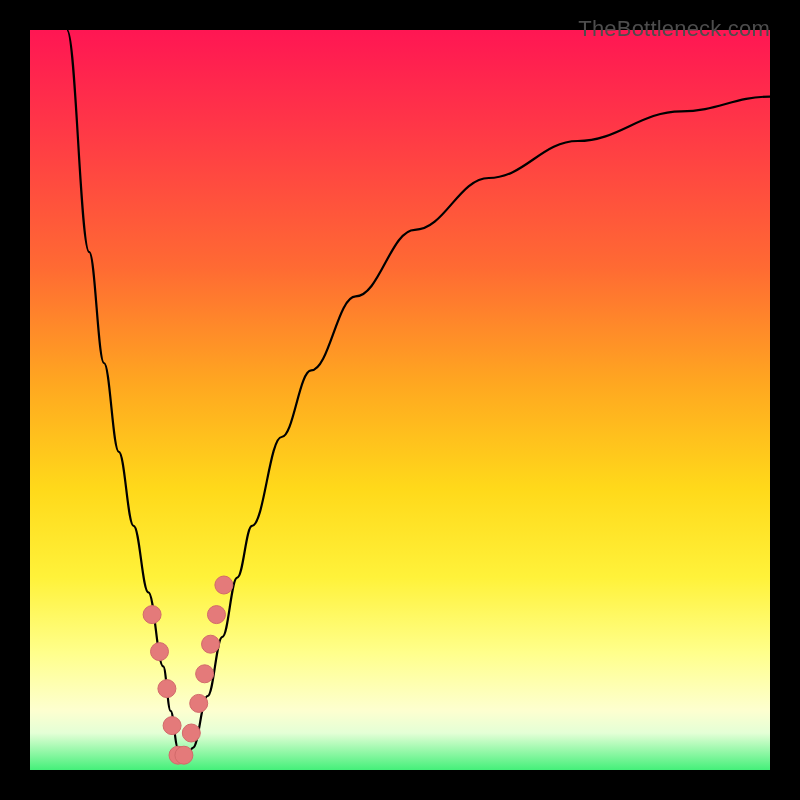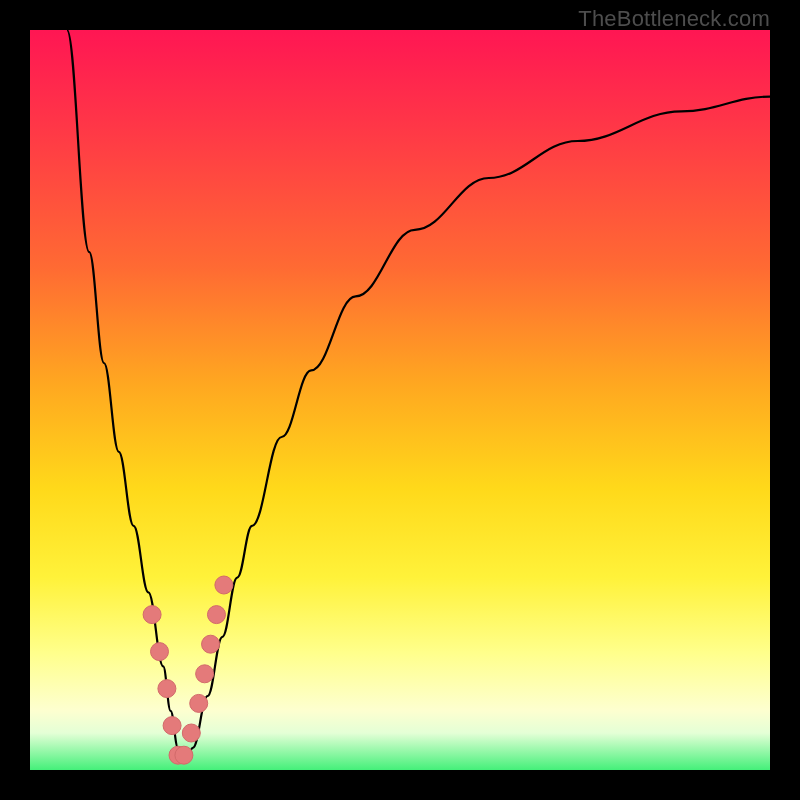--- a/index.html
+++ b/index.html
@@ -32,21 +32,21 @@
       #ffd91a 62%,
       #fff23a 74%,
       #ffff8a 84%,
       #fdffd0 92%,
       #e4ffd6 95%,
       #44f07a 100%
     );
   }
   .watermark {
     position: absolute;
-    top: 6px;
+    top: 16px;
     right: 30px;
     color: #4d4d4d;
     font-size: 22px;
     font-weight: 500;
     letter-spacing: 0.2px;
     user-select: none;
   }
   svg {
     position: absolute;
     left: 0;

